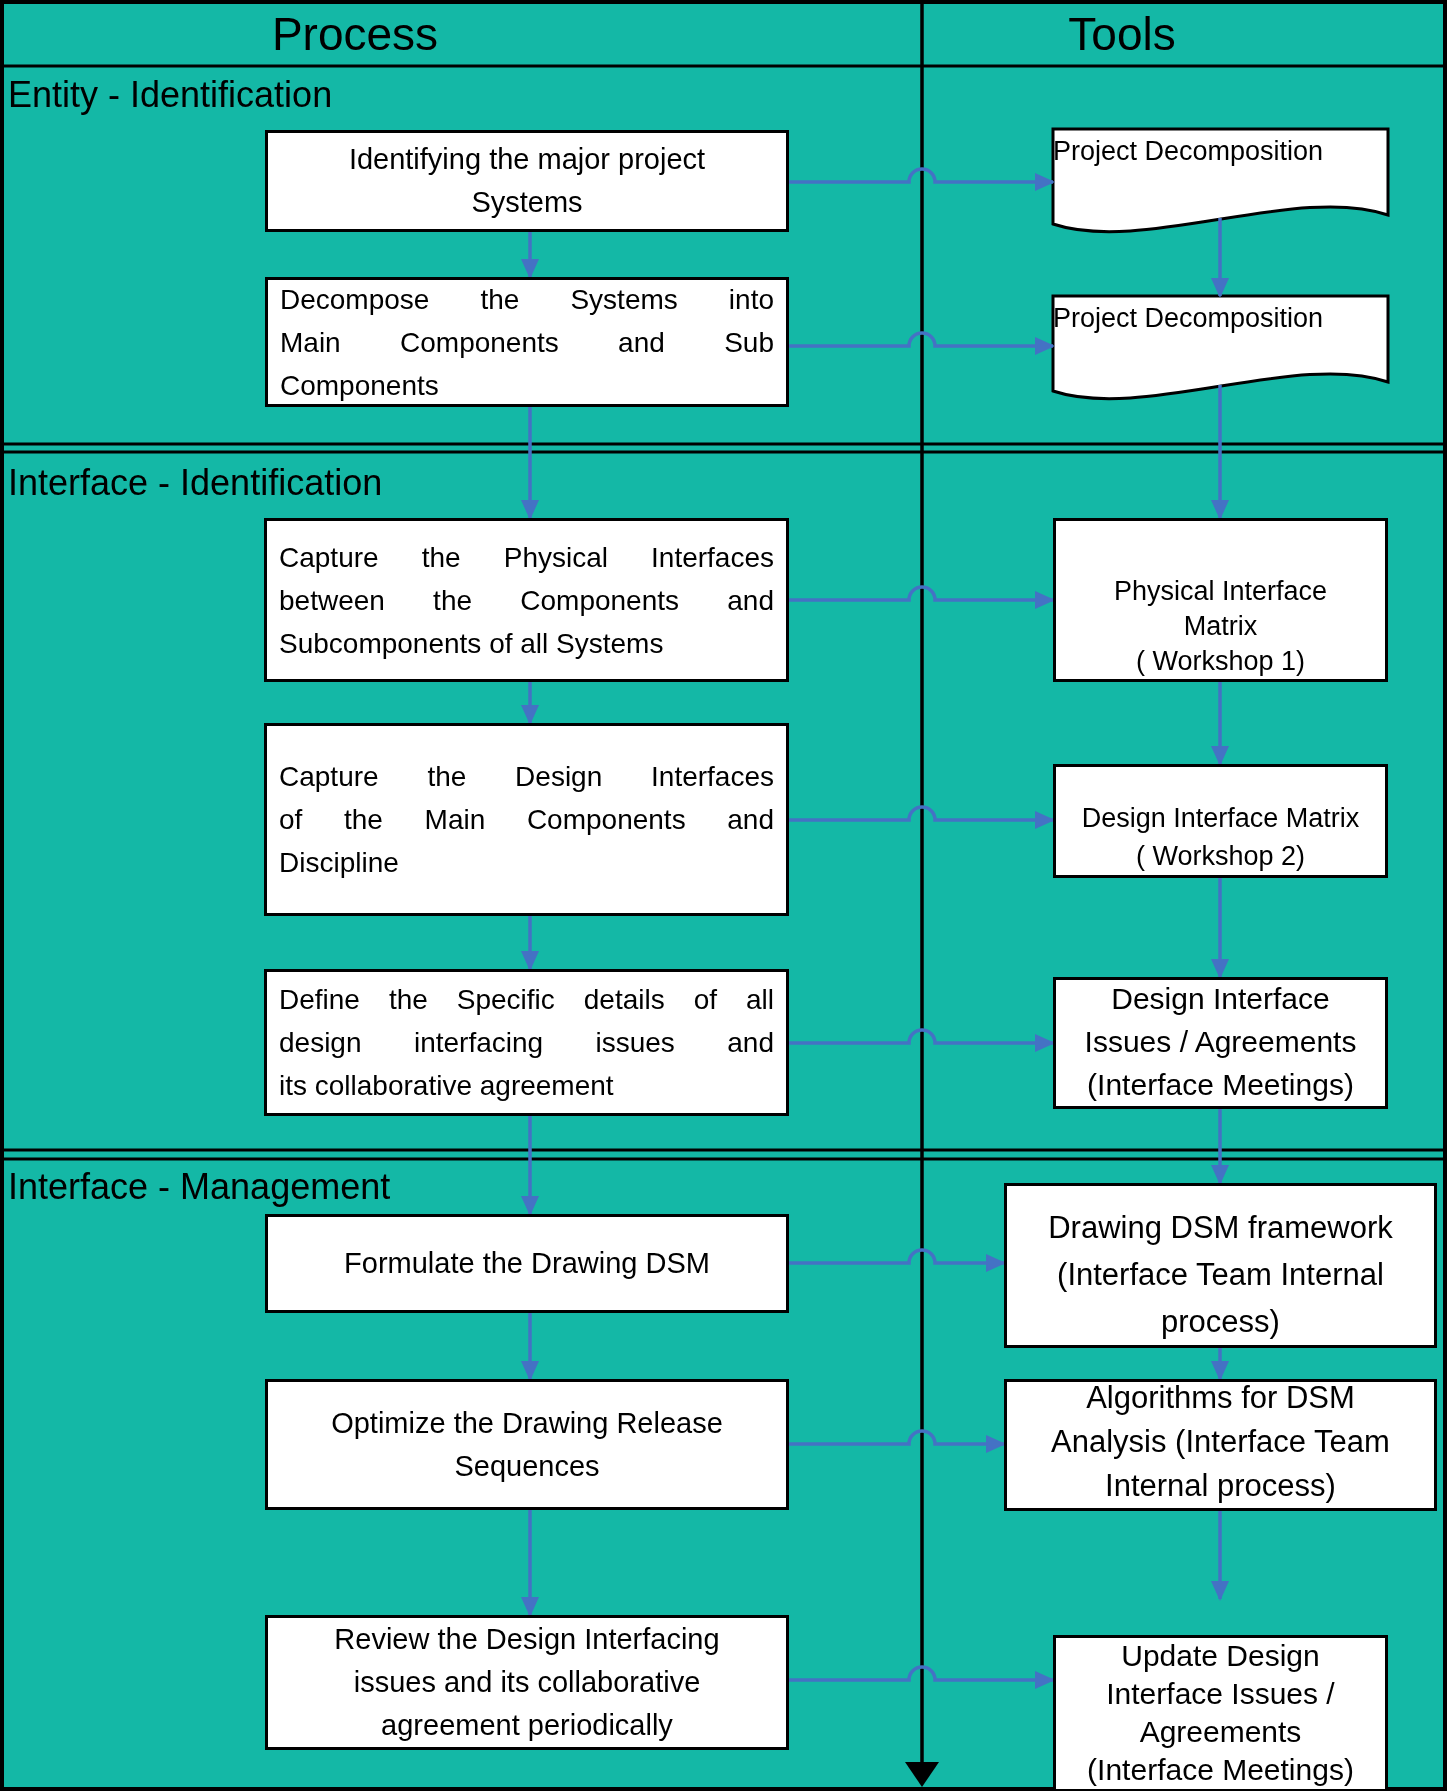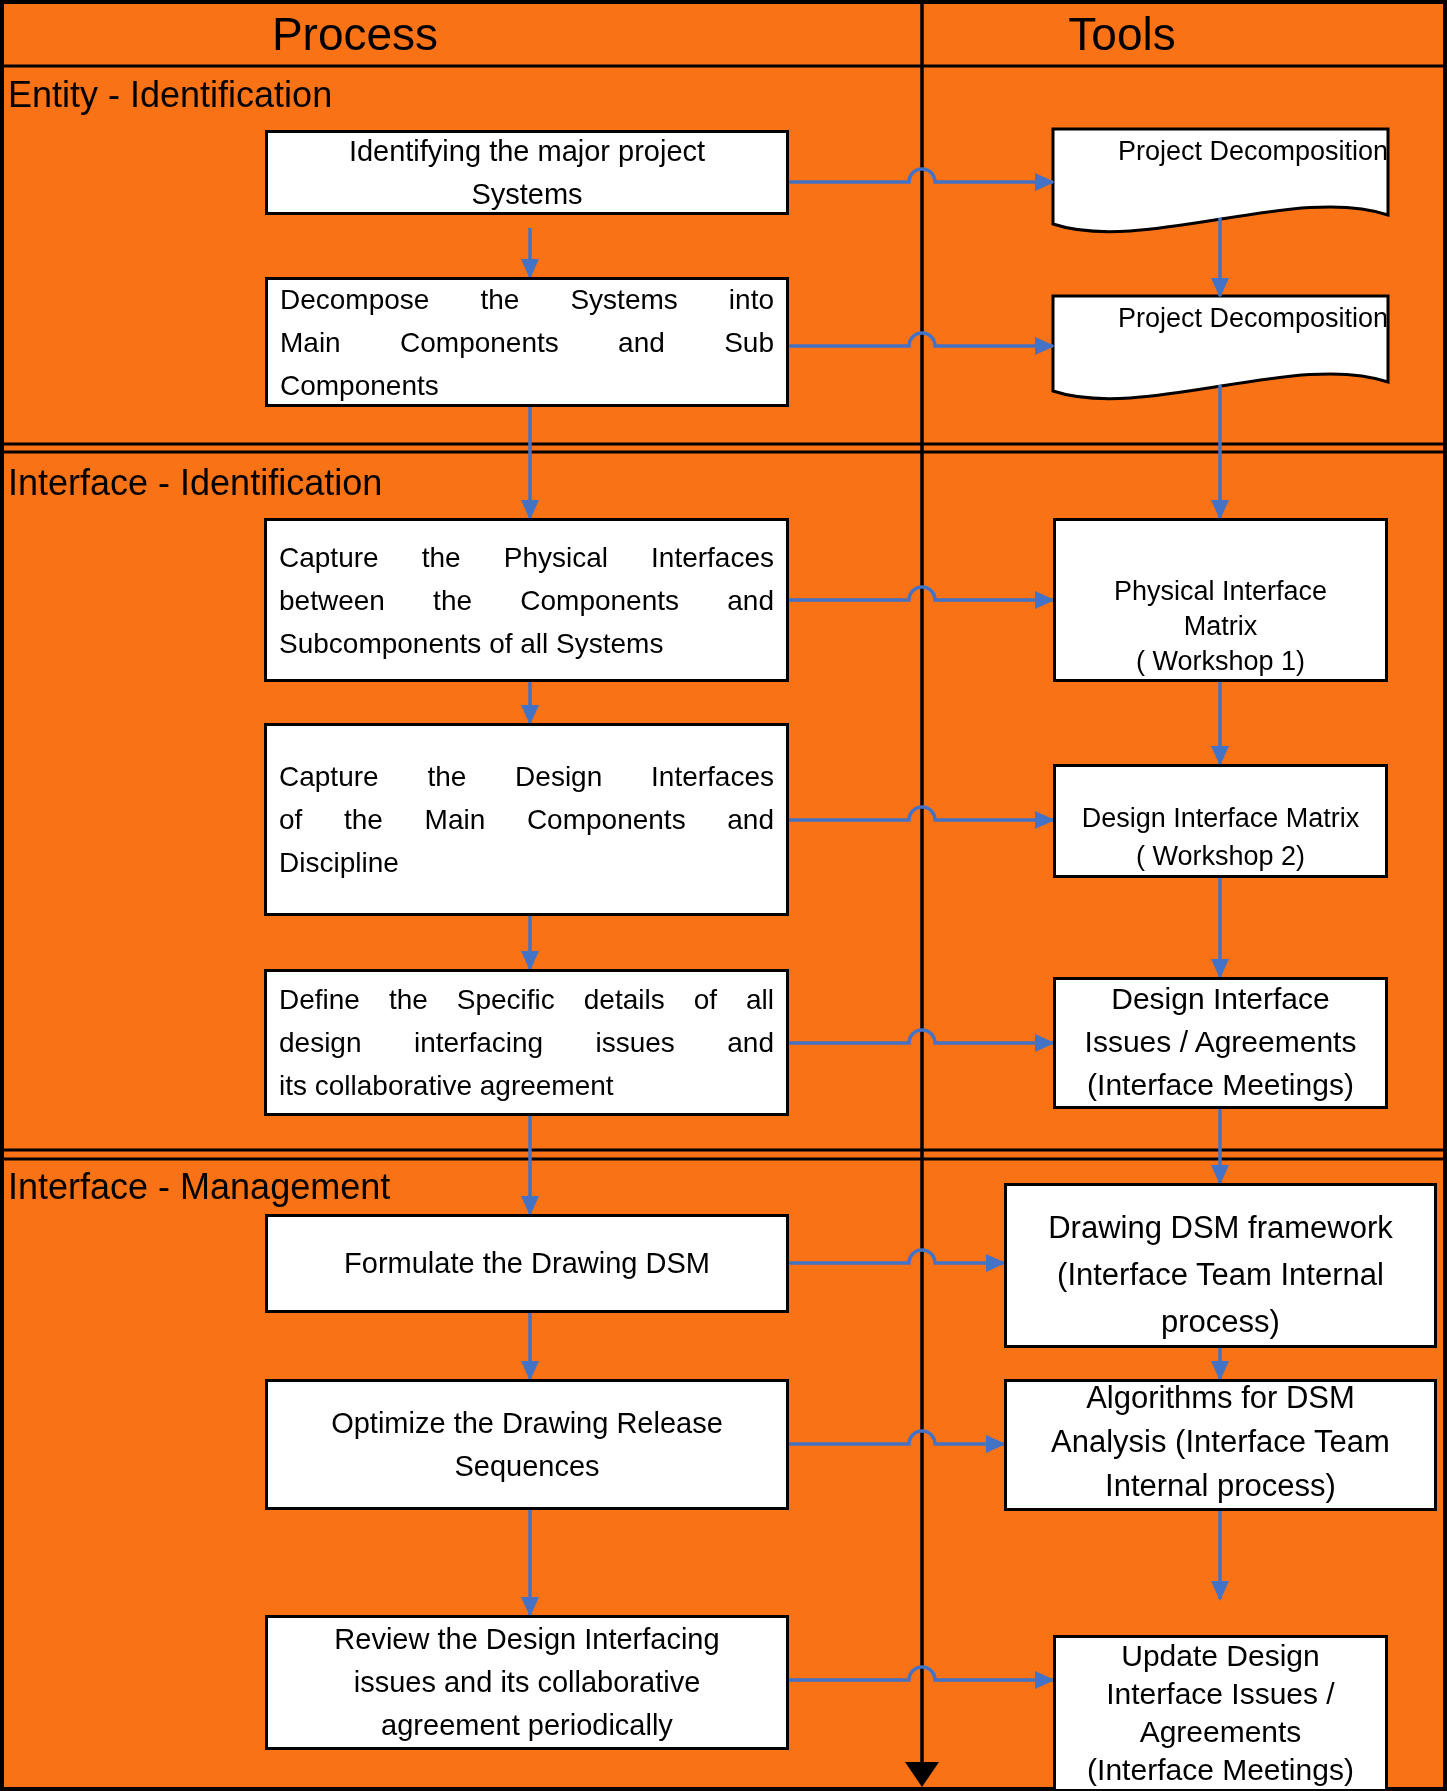--- a/index.html
+++ b/index.html
@@ -1,17 +1,17 @@
 <!DOCTYPE html>
 <html><head>
 <meta charset="utf-8">
 <style>
   html,body{margin:0;padding:0;background:#ffffff;}
   #canvas{
-    position:relative;width:1447px;height:1791px;background:#f97316;
+    position:relative;width:1447px;height:1791px;background:#14b8a6;
     font-family:"Liberation Sans", sans-serif;color:#000;overflow:hidden;
   }
   #lines{position:absolute;left:0;top:0;}
   .hdr{
     position:absolute;height:58px;line-height:58px;text-align:center;
     font-size:46px;color:#000;
   }
   .sect-title{
     position:absolute;font-size:36px;font-weight:normal;color:#000;white-space:nowrap;
   }
@@ -24,21 +24,21 @@
   .jbox{align-items:stretch;padding:0 12px;font-size:28px;}
   .jl,.ll{width:100%;line-height:43px;}
   .jl{text-align:justify;text-align-last:justify;}
   .ll{text-align:left;}
   .tbox{text-align:center;white-space:pre-line;justify-content:flex-end;}
   .t-sm{font-size:27px;line-height:35px;}
   .t-md{font-size:30px;line-height:43px;}
   .t-lg{font-size:31px;line-height:47px;}
   .t-4l{font-size:30px;line-height:38px;margin-top:36px;}
   .doc-label{
-    position:absolute;width:335px;text-align:right;font-size:27px;line-height:32px;
+    position:absolute;width:335px;text-align:left;font-size:27px;line-height:32px;
     color:#000;
   }
 </style>
 </head>
 <body>
 
 <div id="canvas">
 
   <svg id="lines" width="1447" height="1791" viewBox="0 0 1447 1791">
     <defs>
@@ -89,21 +89,21 @@
     </g>
   </svg>
 
   <div class="hdr" style="left:150px;top:5px;width:410px">Process</div>
   <div class="hdr" style="left:947px;top:5px;width:350px">Tools</div>
 
   <div class="sect-title" style="left:8px;top:74px">Entity - Identification</div>
   <div class="sect-title" style="left:8px;top:462px">Interface - Identification</div>
   <div class="sect-title" style="left:8px;top:1166px">Interface - Management</div>
 
-  <div class="box pbox cent" style="left:265px;top:130px;width:524px;height:85px">
+  <div class="box pbox cent" style="left:265px;top:130px;width:524px;height:102px">
     <span>Identifying the major project
 Systems</span>
   </div>
   <div class="box pbox jbox" style="left:265px;top:277px;width:524px;height:130px">
     <div class="jl">Decompose the Systems into</div>
     <div class="jl">Main Components and Sub</div>
     <div class="ll">Components</div>
   </div>
 
   <div class="doc-label" style="left:1053px;top:135px">Project Decomposition</div>

